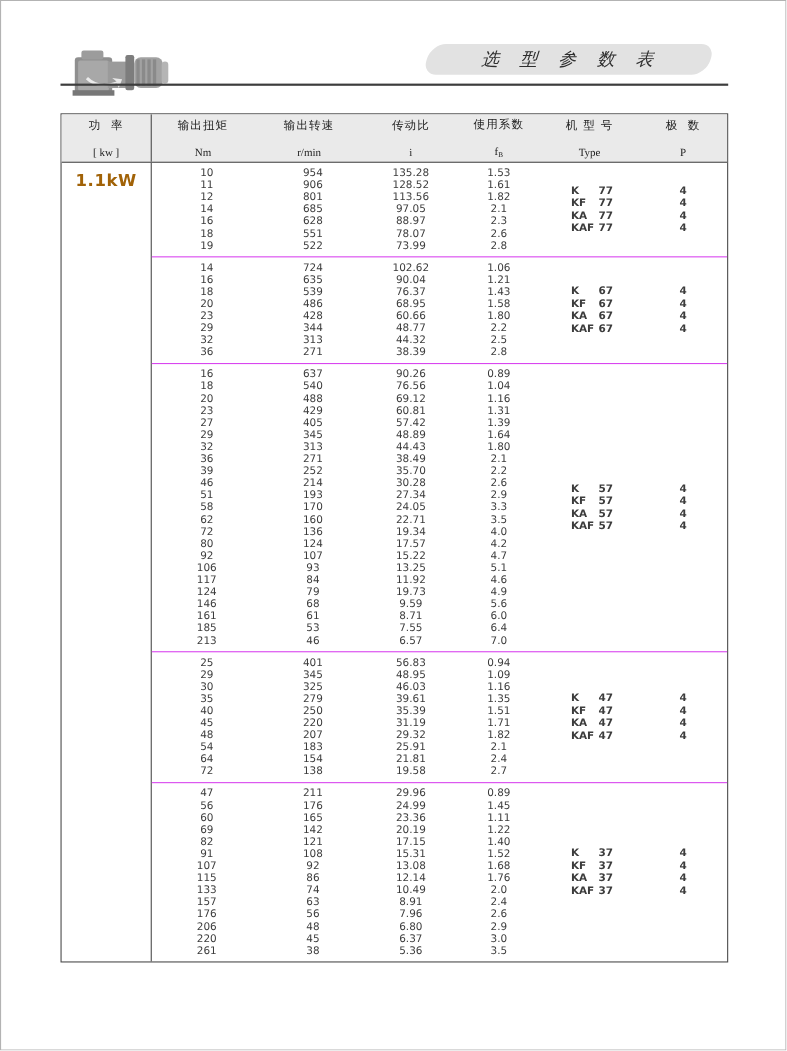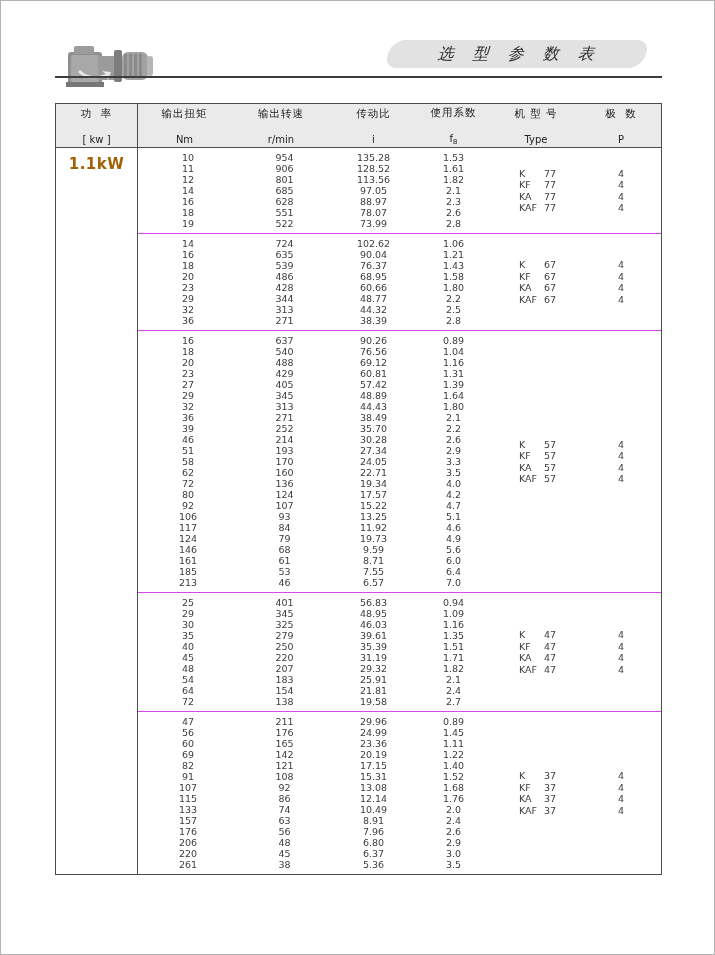--- a/index.html
+++ b/index.html
@@ -24,32 +24,32 @@
   .header-rule { position:absolute; left:55px; top:76px; width:607px; height:2px; background:#3d3d3d; }
 
   
   .sel-table {
     position:absolute; left:55px; top:103px; width:607px;
     border:1px solid #4c4c4c; background:#fff;
   }
   .thead { display:flex; height:44px; background:#eaeaea; border-bottom:1px solid #4c4c4c; }
   .th { display:flex; flex-direction:column; align-items:center; justify-content:center; gap:13px; color:#222; }
   .th .cn { font-size:10.5px; letter-spacing:1px; white-space:pre; }
-  .th .unit { font-size:10px; }
+  .th .unit { font-size:10px;font-family:Liberation Serif, serif; }
   .th-power { width:82px; border-right:1px solid #4c4c4c; }
   .c1{width:100px}.c2{width:93px}.c3{width:85px}.c4{width:75px}.c5{width:90px}.c6{width:80px}
   .tbody { display:flex; }
   .power-col { width:82px; border-right:1px solid #4c4c4c; text-align:center; padding-top:7px; }
   .power-val { font-size:15px; font-weight:bold; color:#a16207; letter-spacing:0.5px; }
   .sections { flex:1; }
   .section { position:relative; padding:4px 0; border-bottom:1px solid #d946ef; }
   .section:last-child { border-bottom:none; }
   .row { display:flex; height:11px; line-height:11px; font-size:9.5px; color:#3c3c3c; }
   .row span { display:block; text-align:center; }
-  .models { position:absolute; left:353px; top:50%; transform:translateY(-50%); width:170px; }
+  .models { position:absolute; left:353px; top:50%; transform:translateY(-50%); width:170px;font-weight:bold; }
   .model-row { display:flex; height:11.5px; line-height:11.5px; font-size:9.5px; color:#3c3c3c; }
   .model-name { width:90px; padding-left:28px; text-align:left; white-space:nowrap; }
   .model-name .series { display:inline-block; width:25px; }
   .model-poles { width:80px; text-align:center; }
   sub.fsub { font-size:6.5px; vertical-align:-2px; }
 </style>
 </head>
 <body>
 
 <div class="page">

